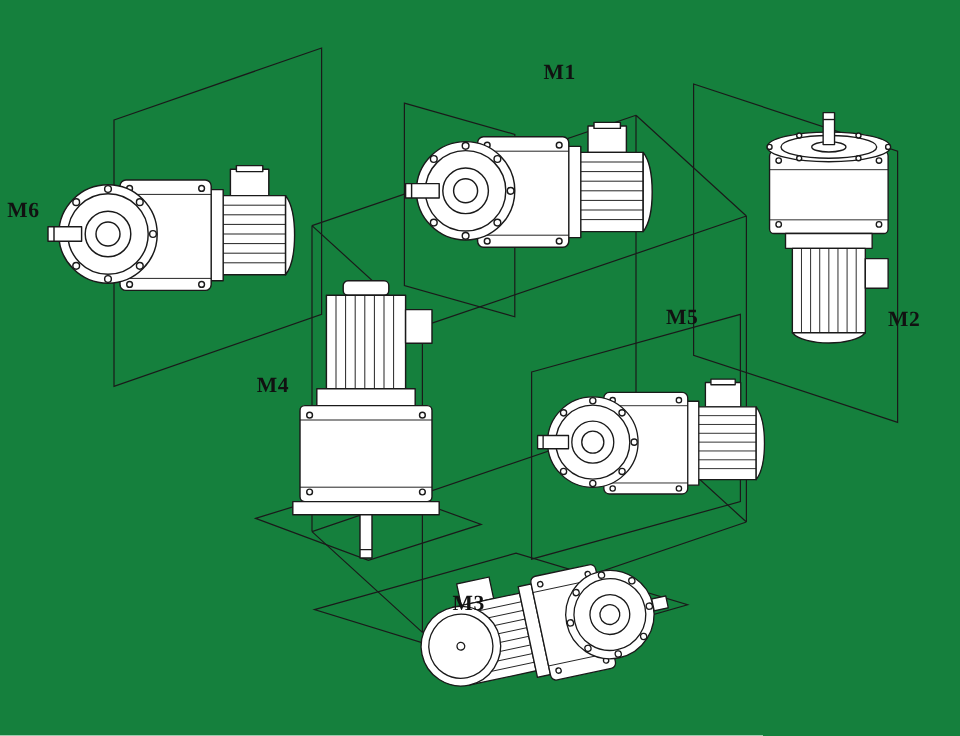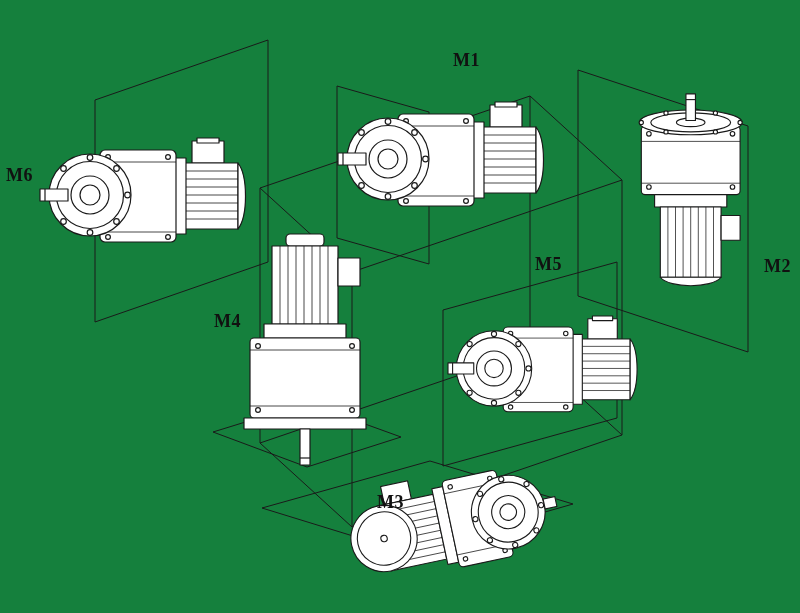--- a/index.html
+++ b/index.html
@@ -15,24 +15,24 @@
   .lbl {
     position: absolute;
     font-family: "Liberation Serif", serif;
     font-weight: bold;
     font-size: 18px;
     color: #111111;
     letter-spacing: 0.5px;
     user-select: none;
   }
   .lbl-m1 { left: 453px; top: 50px; }
-  .lbl-m2 { left: 764px; top: 256px; text-align: center; }
+  .lbl-m2 { left: 740px; top: 256px; text-align: center; }
   .lbl-m3 { left: 377px; top: 492px; }
   .lbl-m4 { left: 214px; top: 311px; }
-  .lbl-m5 { left: 535px; top: 254px; }
+  .lbl-m5 { left: 555px; top: 254px; }
   .lbl-m6 { left: 6px;   top: 165px; }
 </style>
 </head>
 <body>
 
 <div class="canvas">
 
   <svg width="800" height="613" viewBox="0 0 800 613">
 
     <defs>

